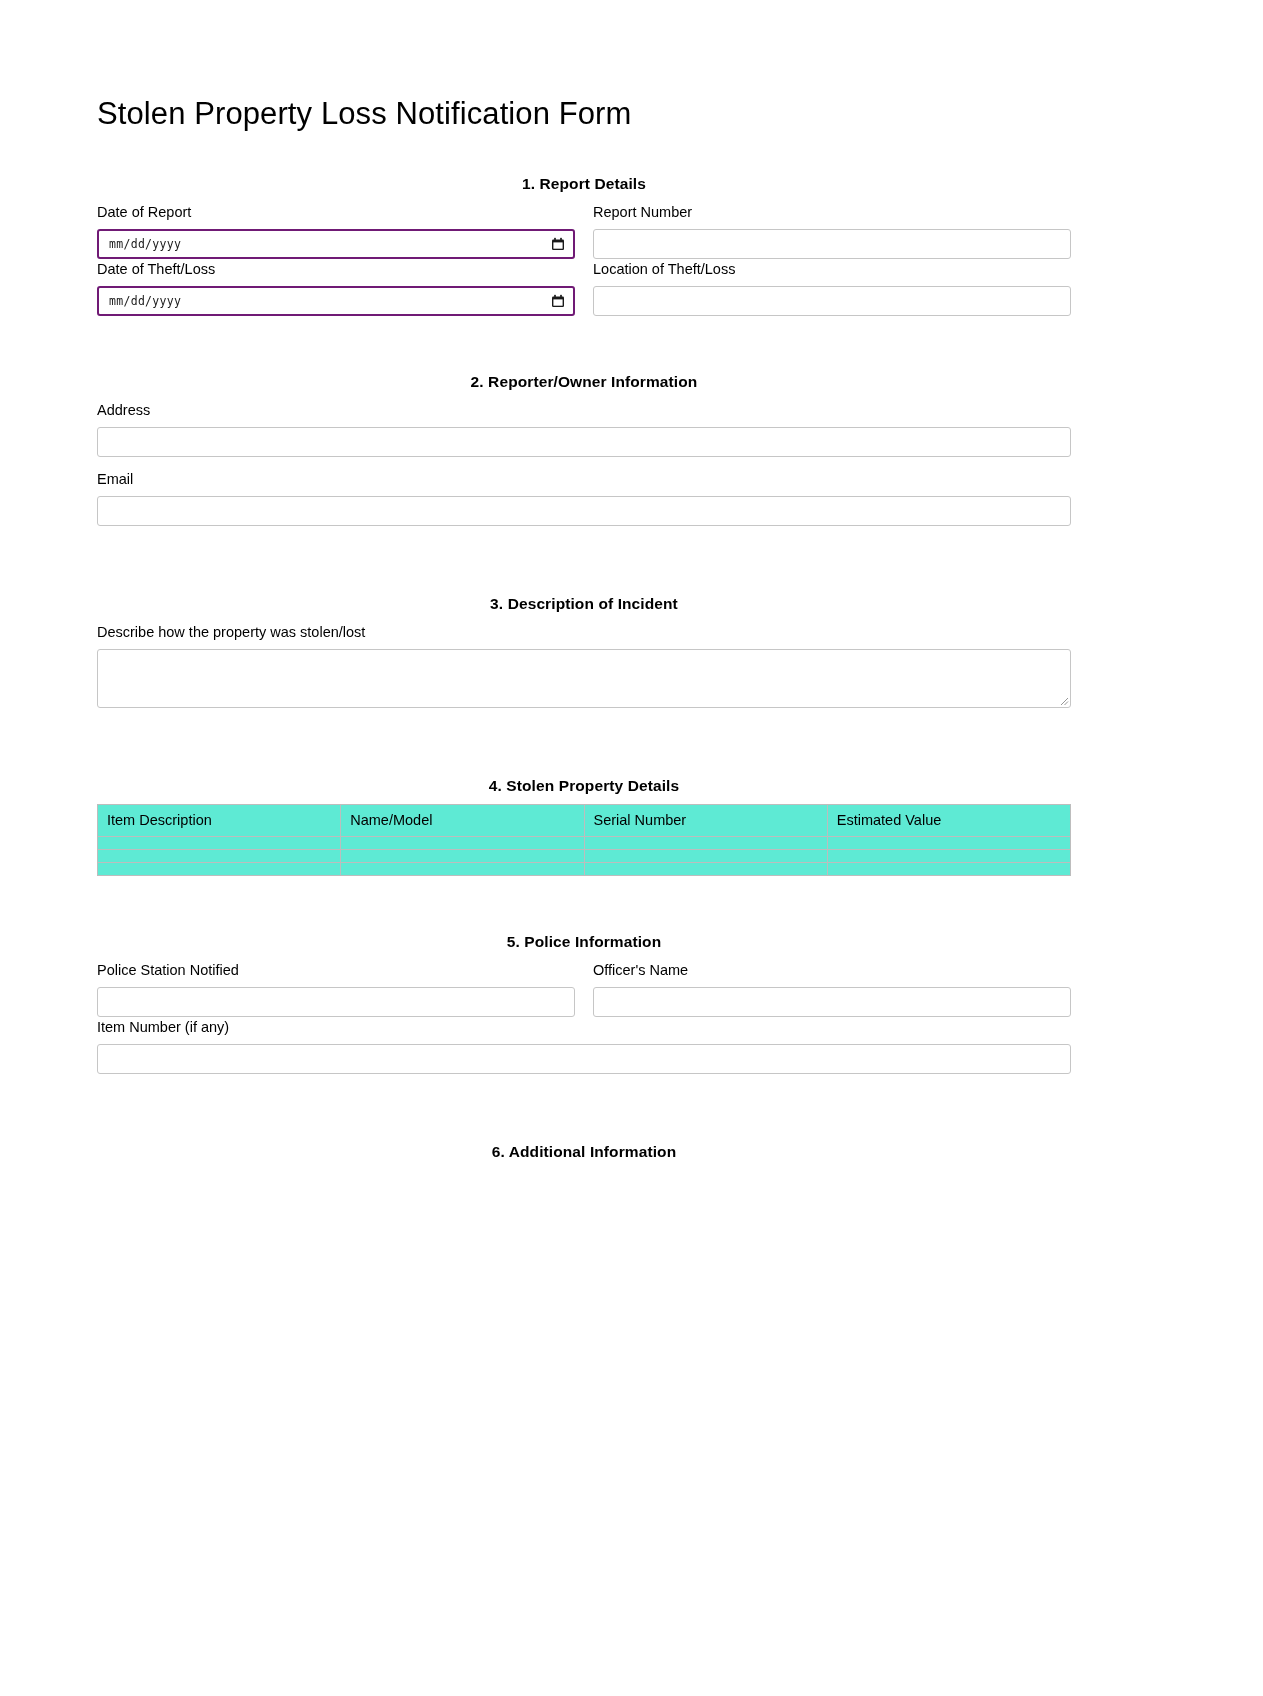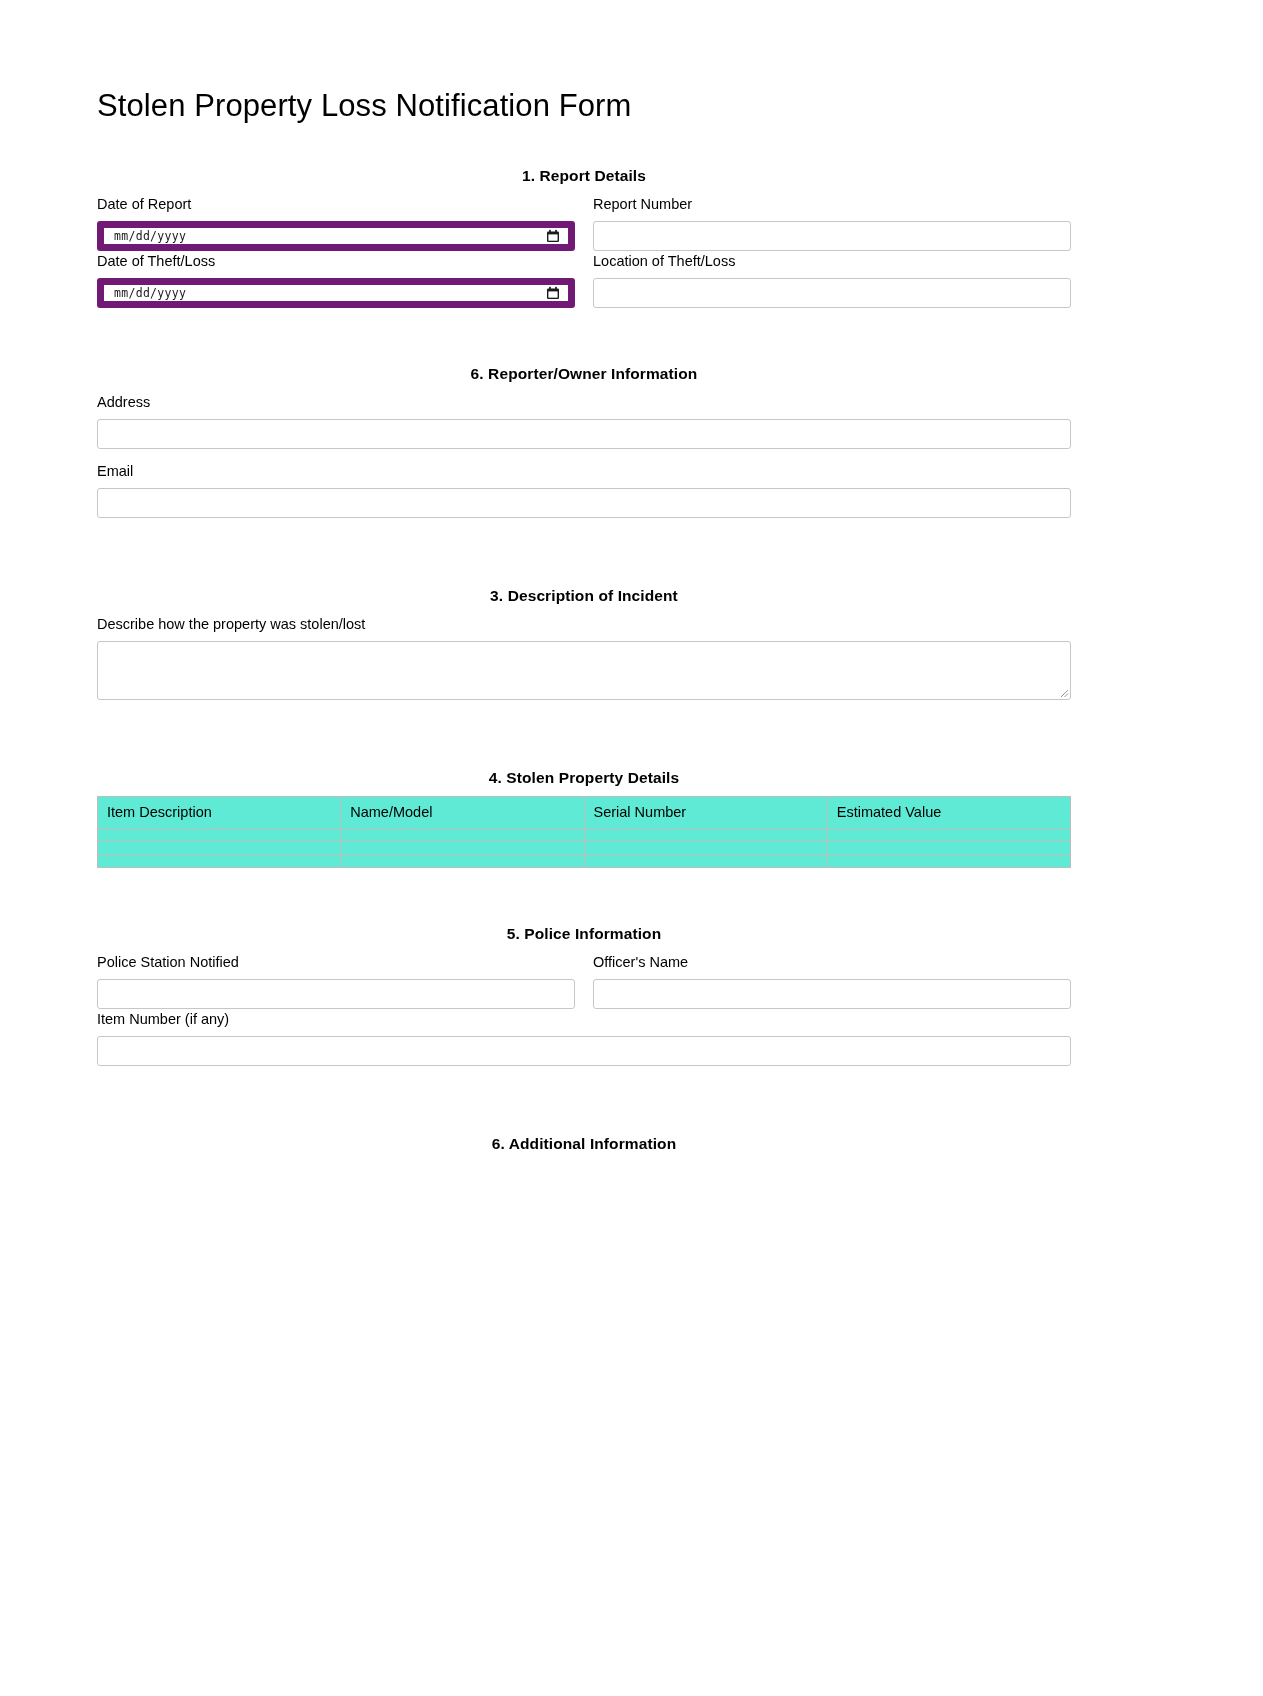--- a/index.html
+++ b/index.html
@@ -14,21 +14,21 @@
     font-family: "Liberation Sans", sans-serif;
     color: #000000;
     overflow: hidden;
     position: relative;
   }
 
   
   .page {
     position: absolute;
     left: 0;
-    top: 0;
+    top: 8px;
     width: 1263px;
     height: 1210px;
     overflow: hidden;
     background: #ffffff;
   }
 
   .content {
     padding: 88px 192px 0 97px;
   }
 
@@ -80,21 +80,21 @@
     font-size: 14px;
     padding: 2px 8px;
     color: #000;
     outline: none;
   }
 
   .date-box {
     position: relative;
     width: 100%;
     height: 30px;
-    border: 7px solid #701a75;
+    border: 2px solid #701a75;
     border-radius: 3px;
     background: #ffffff;
     display: flex;
     align-items: center;
     padding: 0 6px 0 10px;
   }
   .date-placeholder {
     font-family: "DejaVu Sans Mono", monospace;
     font-size: 11.5px;
     letter-spacing: 0.3px;
@@ -199,21 +199,21 @@
         <div class="col">
           <label class="field-label">Location of Theft/Loss</label>
           <input class="input-box" type="text" value="" style="">
         </div>
       </div>
     </div>
 
     <div class="section-gap"></div>
 
     <div class="section">
-      <h2 class="section-heading">6. Reporter/Owner Information</h2>
+      <h2 class="section-heading">2. Reporter/Owner Information</h2>
 
 
       <div class="field">
         <label class="field-label">Address</label>
         <input class="input-box full-width-field" type="text" value="" style="">
       </div>
 
       <div class="field">
         <label class="field-label">Email</label>
         <input class="input-box full-width-field" type="text" value="" style="">

